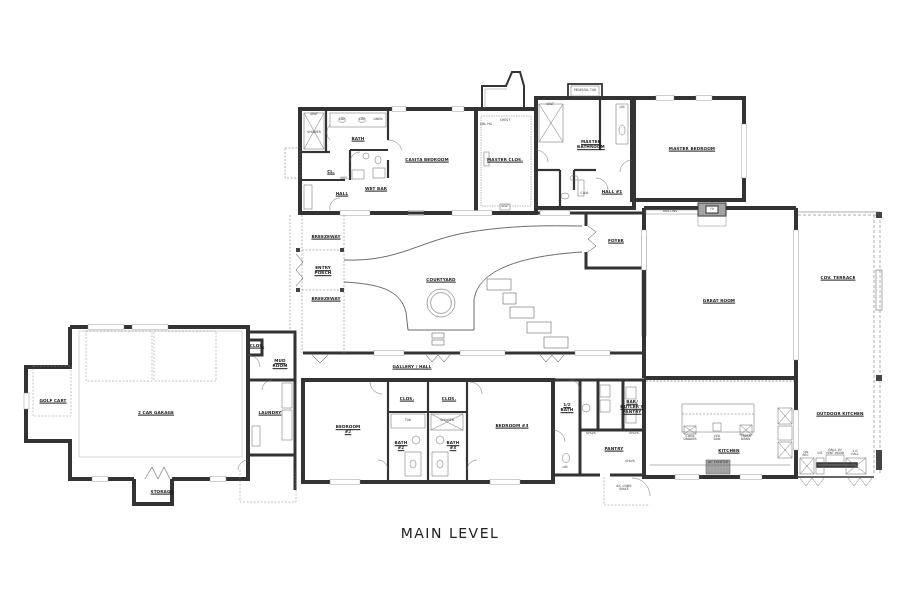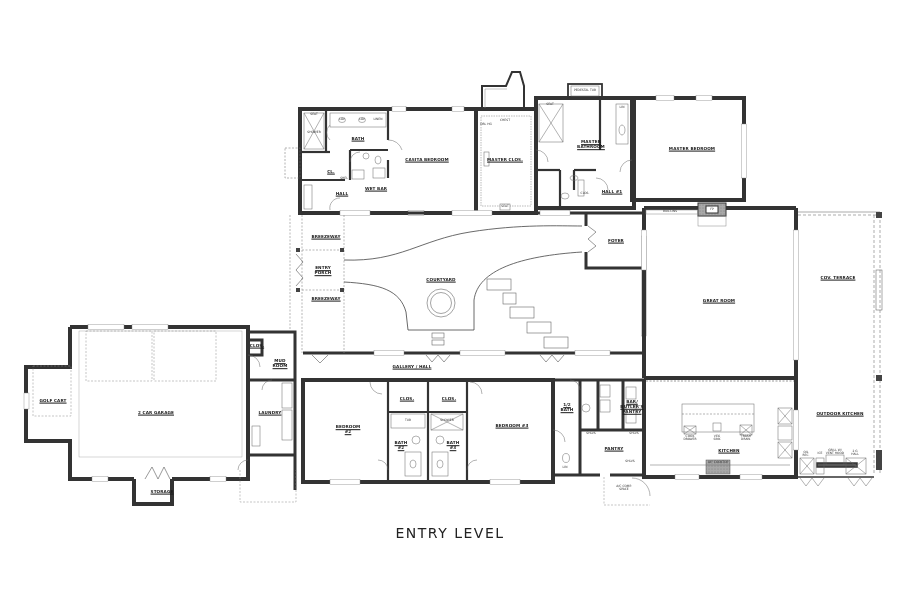--- a/index.html
+++ b/index.html
@@ -436,14 +436,14 @@
 <div class="sm" style="left:624px;top:488px;">A/C COMP.
 SPACE</div>
 <div class="sm" style="left:806px;top:454px;">OIL
 REC.</div>
 <div class="sm" style="left:820px;top:454px;">ICE</div>
 <div class="sm" style="left:835px;top:452px;">GRILL W/
 VENT HOOD</div>
 <div class="sm" style="left:855px;top:453px;">2 G
 HALL</div>
 
-<div class="title">ENTRY LEVEL</div>
+<div class="title">MAIN LEVEL</div>
 </div>
 
 </body></html>

